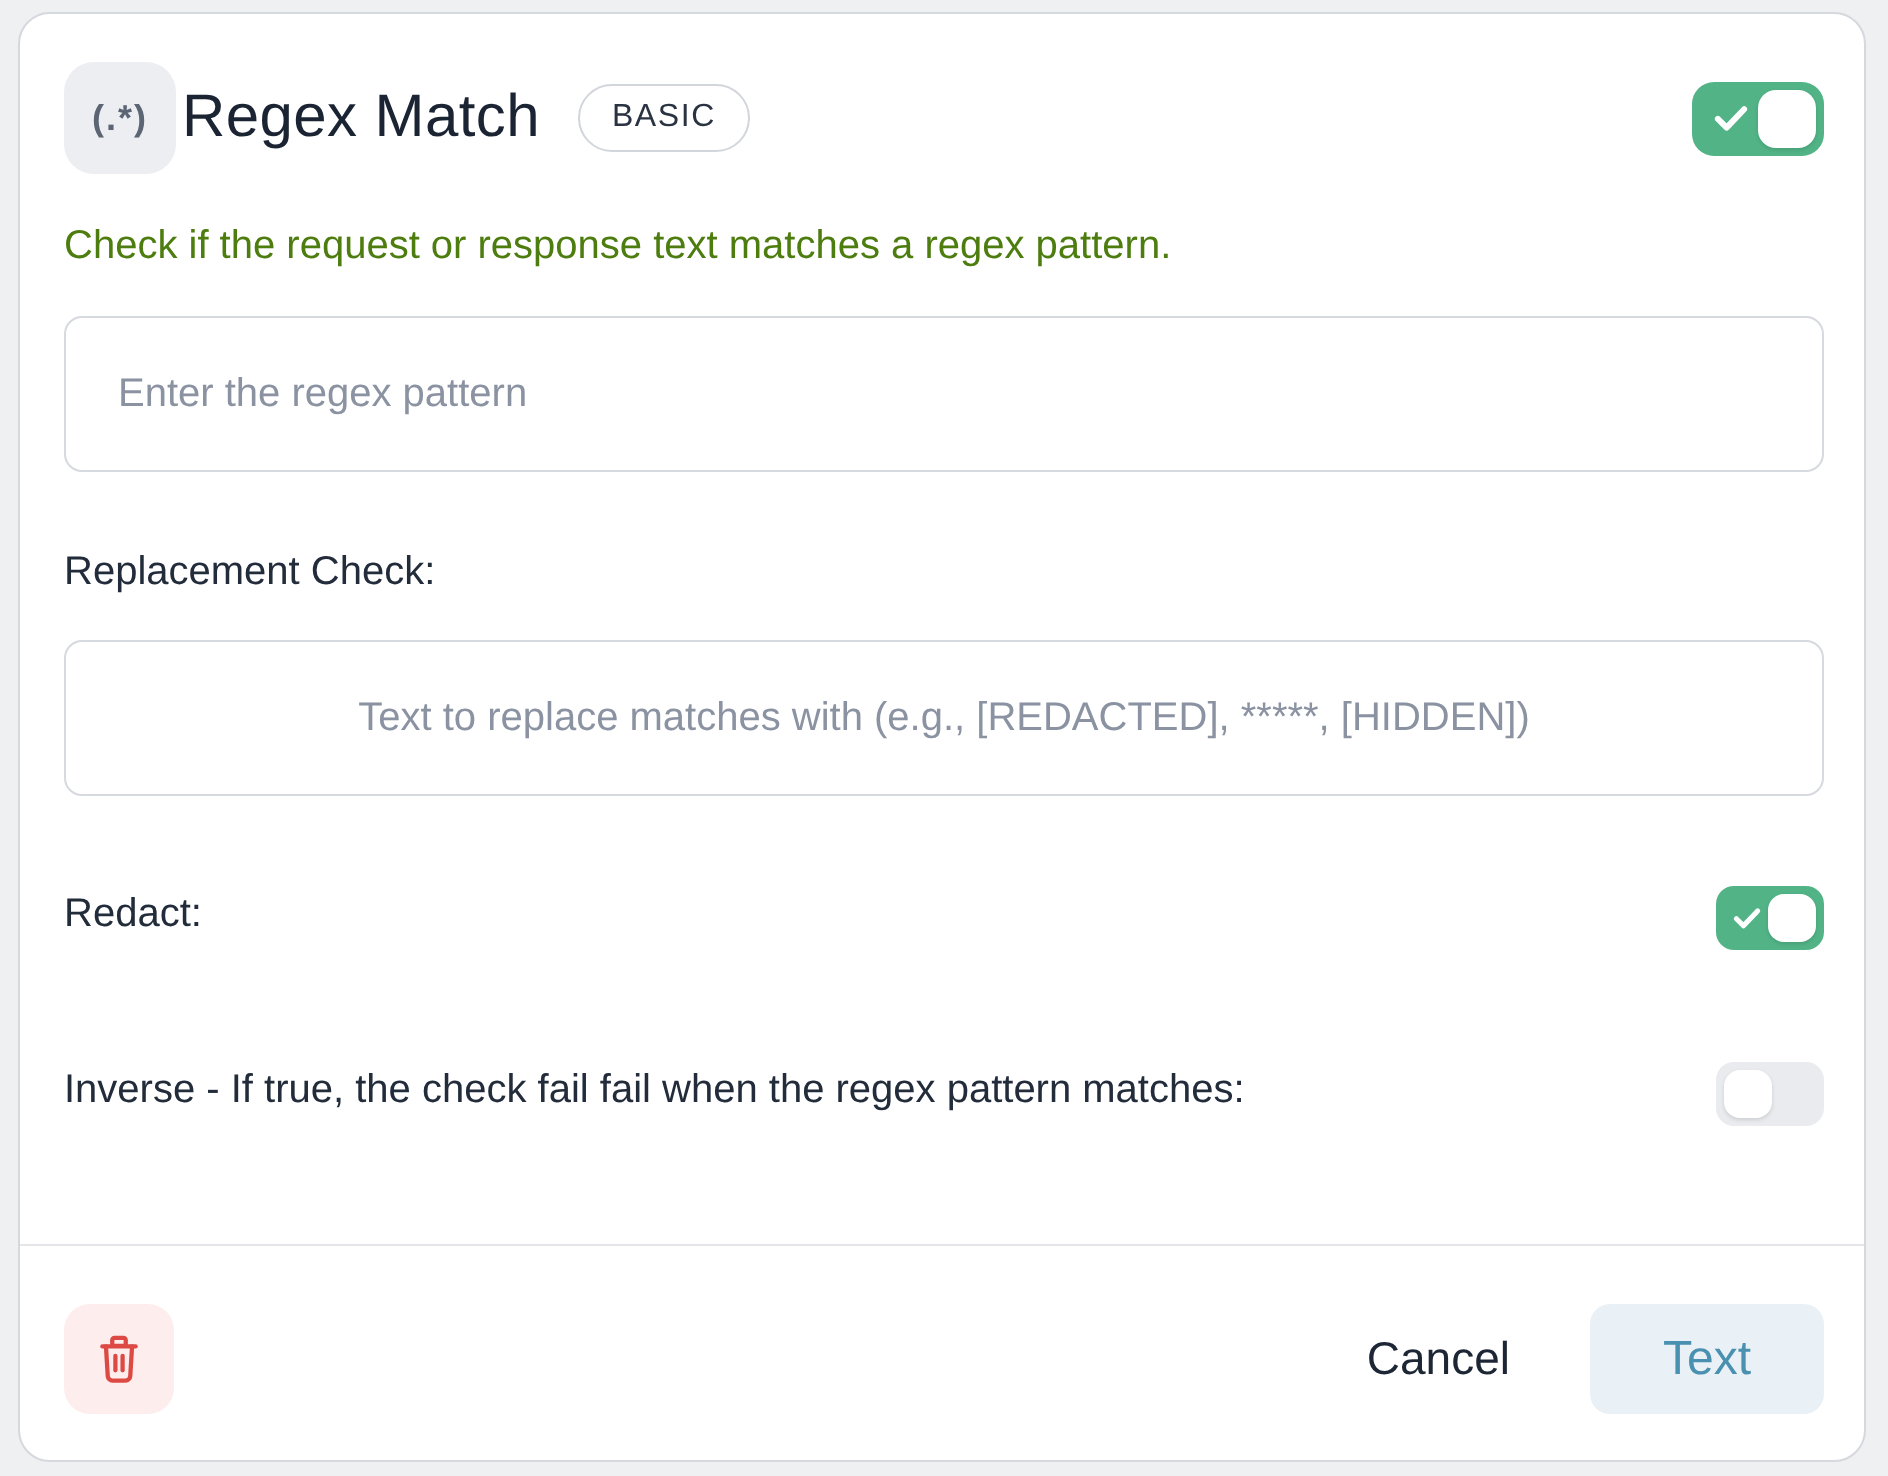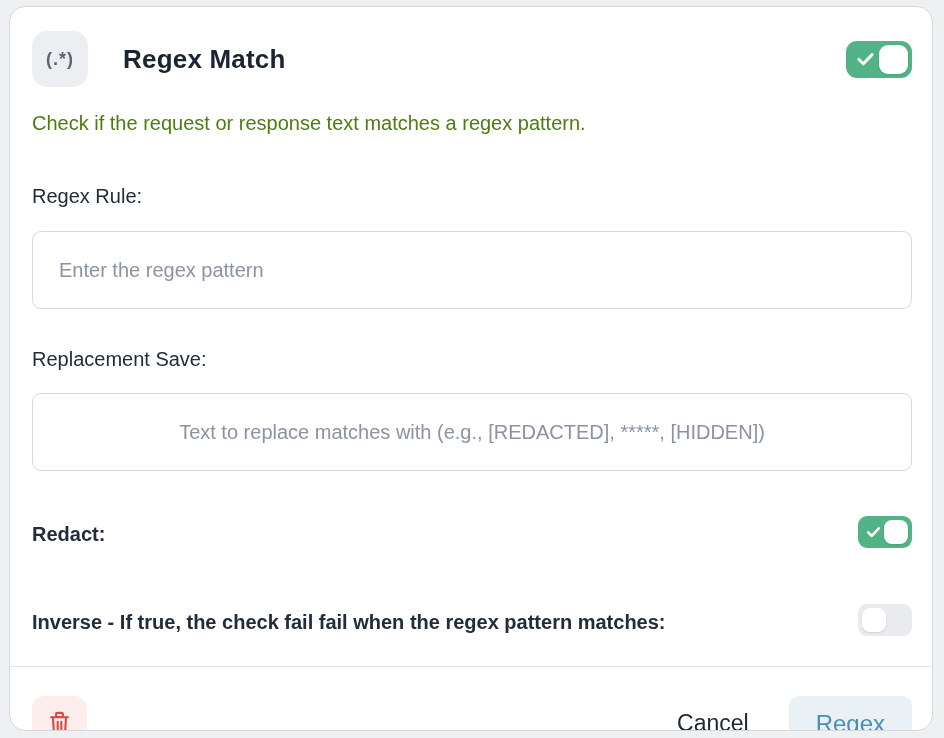--- a/index.html
+++ b/index.html
@@ -31,23 +31,23 @@
     background: #eceef1;
     border-radius: 15px;
     display: flex; align-items: center; justify-content: center;
     color: #5c6573;
     font-size: 18px;
     font-weight: 600;
     letter-spacing: 1px;
     flex: 0 0 auto;
   }
   .title {
-    margin-left: 35px;
-    font-size: 26px;
-    font-weight: 700;
+    margin-left: 3px;
+    font-size: 30px;
+    font-weight: 400;
     color: #1b2433;
     letter-spacing: 0.2px;
   }
   .badge {
     margin-left: 19px;
     border: 1px solid #d2d6db;
     border-radius: 999px;
     padding: 7px 16px;
     font-size: 16px;
     color: #2a3342;
@@ -109,23 +109,22 @@
     font-size: 20px;
     color: #1f2937;
     font-family: "Liberation Sans", "DejaVu Sans", sans-serif;
     outline: none;
     background: #ffffff;
   }
   .text-input.second { margin-top: 20px; text-align: center; }
   .text-input::placeholder { color: #8b93a2; opacity: 1; }
   .toggle-row {
     display: flex;
-    align-items: flex-end;
+    align-items: flex-start;
     justify-content: space-between;
-    font-weight: bold;
   }
   .row-redact  { margin-top: 45px; }
   .row-inverse { margin-top: 56px; }
   
   .divider { border-top: 1px solid #e4e6ea; width: 100%; flex: 0 0 auto; }
   .footer {
     padding: 29px 20px 23px 22px;
     display: flex;
     align-items: center;
     justify-content: space-between;
@@ -168,37 +167,37 @@
 <body>
 
 <div class="card">
   <div class="card-content">
 
     <div class="header-row">
       <div class="icon-tile">
         <span>(.*)</span>
       </div>
       <div class="title">Regex Match</div>
+      <div class="badge">BASIC</div>
       <div class="spacer"></div>
       <button class="toggle lg on">
         <span class="check">
           <svg width="21" height="21" viewBox="0 0 24 24" fill="none" stroke="#ffffff" stroke-width="3.4" stroke-linecap="round" stroke-linejoin="round">
               <polyline points="4.5,12.5 9.5,17.5 19.5,7"></polyline>
             </svg>
         </span>
         <span class="knob"></span>
       </button>
     </div>
 
     <div class="description">Check if the request or response text matches a regex pattern.</div>
 
-    <div class="field-label label-1">Regex Rule:</div>
     <input class="text-input" type="text" placeholder="Enter the regex pattern" style="">
 
-    <div class="field-label label-2">Replacement Save:</div>
+    <div class="field-label label-2">Replacement Check:</div>
     <input class="text-input second" type="text" placeholder="Text to replace matches with (e.g., [REDACTED], *****, [HIDDEN])" style="">
 
     <div class="toggle-row row-redact">
       <div class="field-label">Redact:</div>
       <button class="toggle sm on">
         <span class="check">
           <svg width="17" height="17" viewBox="0 0 24 24" fill="none" stroke="#ffffff" stroke-width="3.6" stroke-linecap="round" stroke-linejoin="round">
               <polyline points="4.5,12.5 9.5,17.5 19.5,7"></polyline>
             </svg>
         </span>
@@ -225,16 +224,16 @@
           <rect x="9" y="2.6" width="6" height="3.6" rx="1"></rect>
           <path d="M4.6 6.4h14.8"></path>
           <path d="M6.2 6.4l0.8 13.2a2.1 2.1 0 0 0 2.1 2h5.8a2.1 2.1 0 0 0 2.1-2l0.8-13.2"></path>
           <path d="M10.4 10.6v6.4"></path>
           <path d="M13.6 10.6v6.4"></path>
         </svg>
       </span>
     </button>
     <div class="footer-right">
       <button class="cancel-btn">Cancel</button>
-      <button class="save-btn">Regex</button>
+      <button class="save-btn">Text</button>
     </div>
   </div>
 </div>
 
 </body></html>

